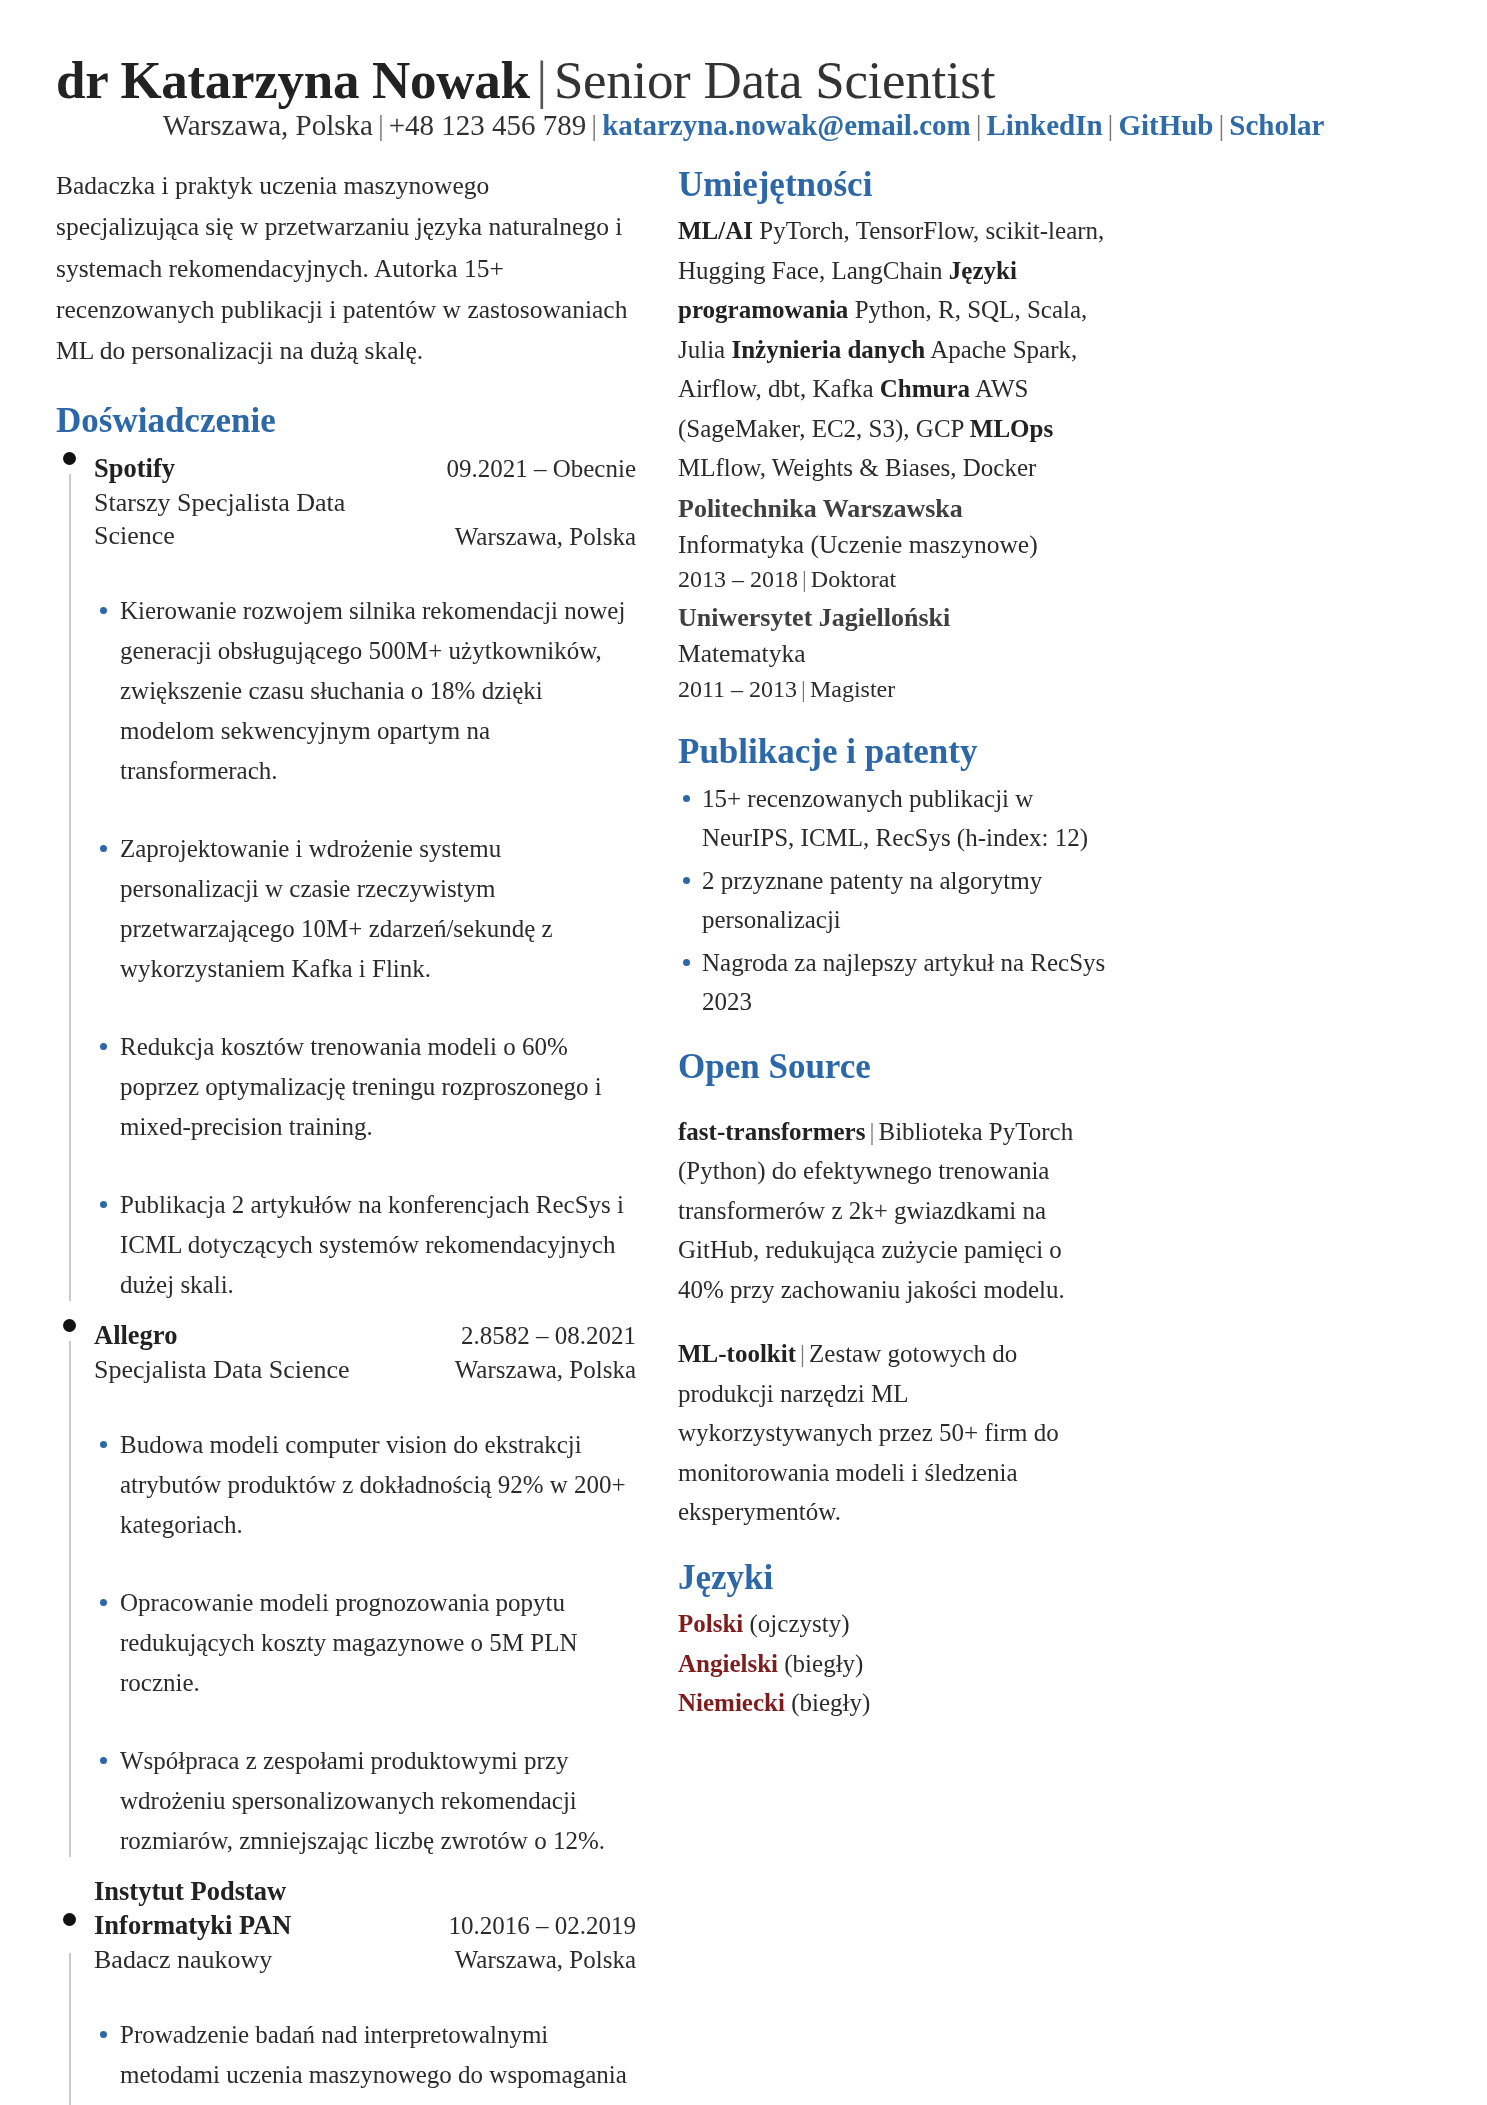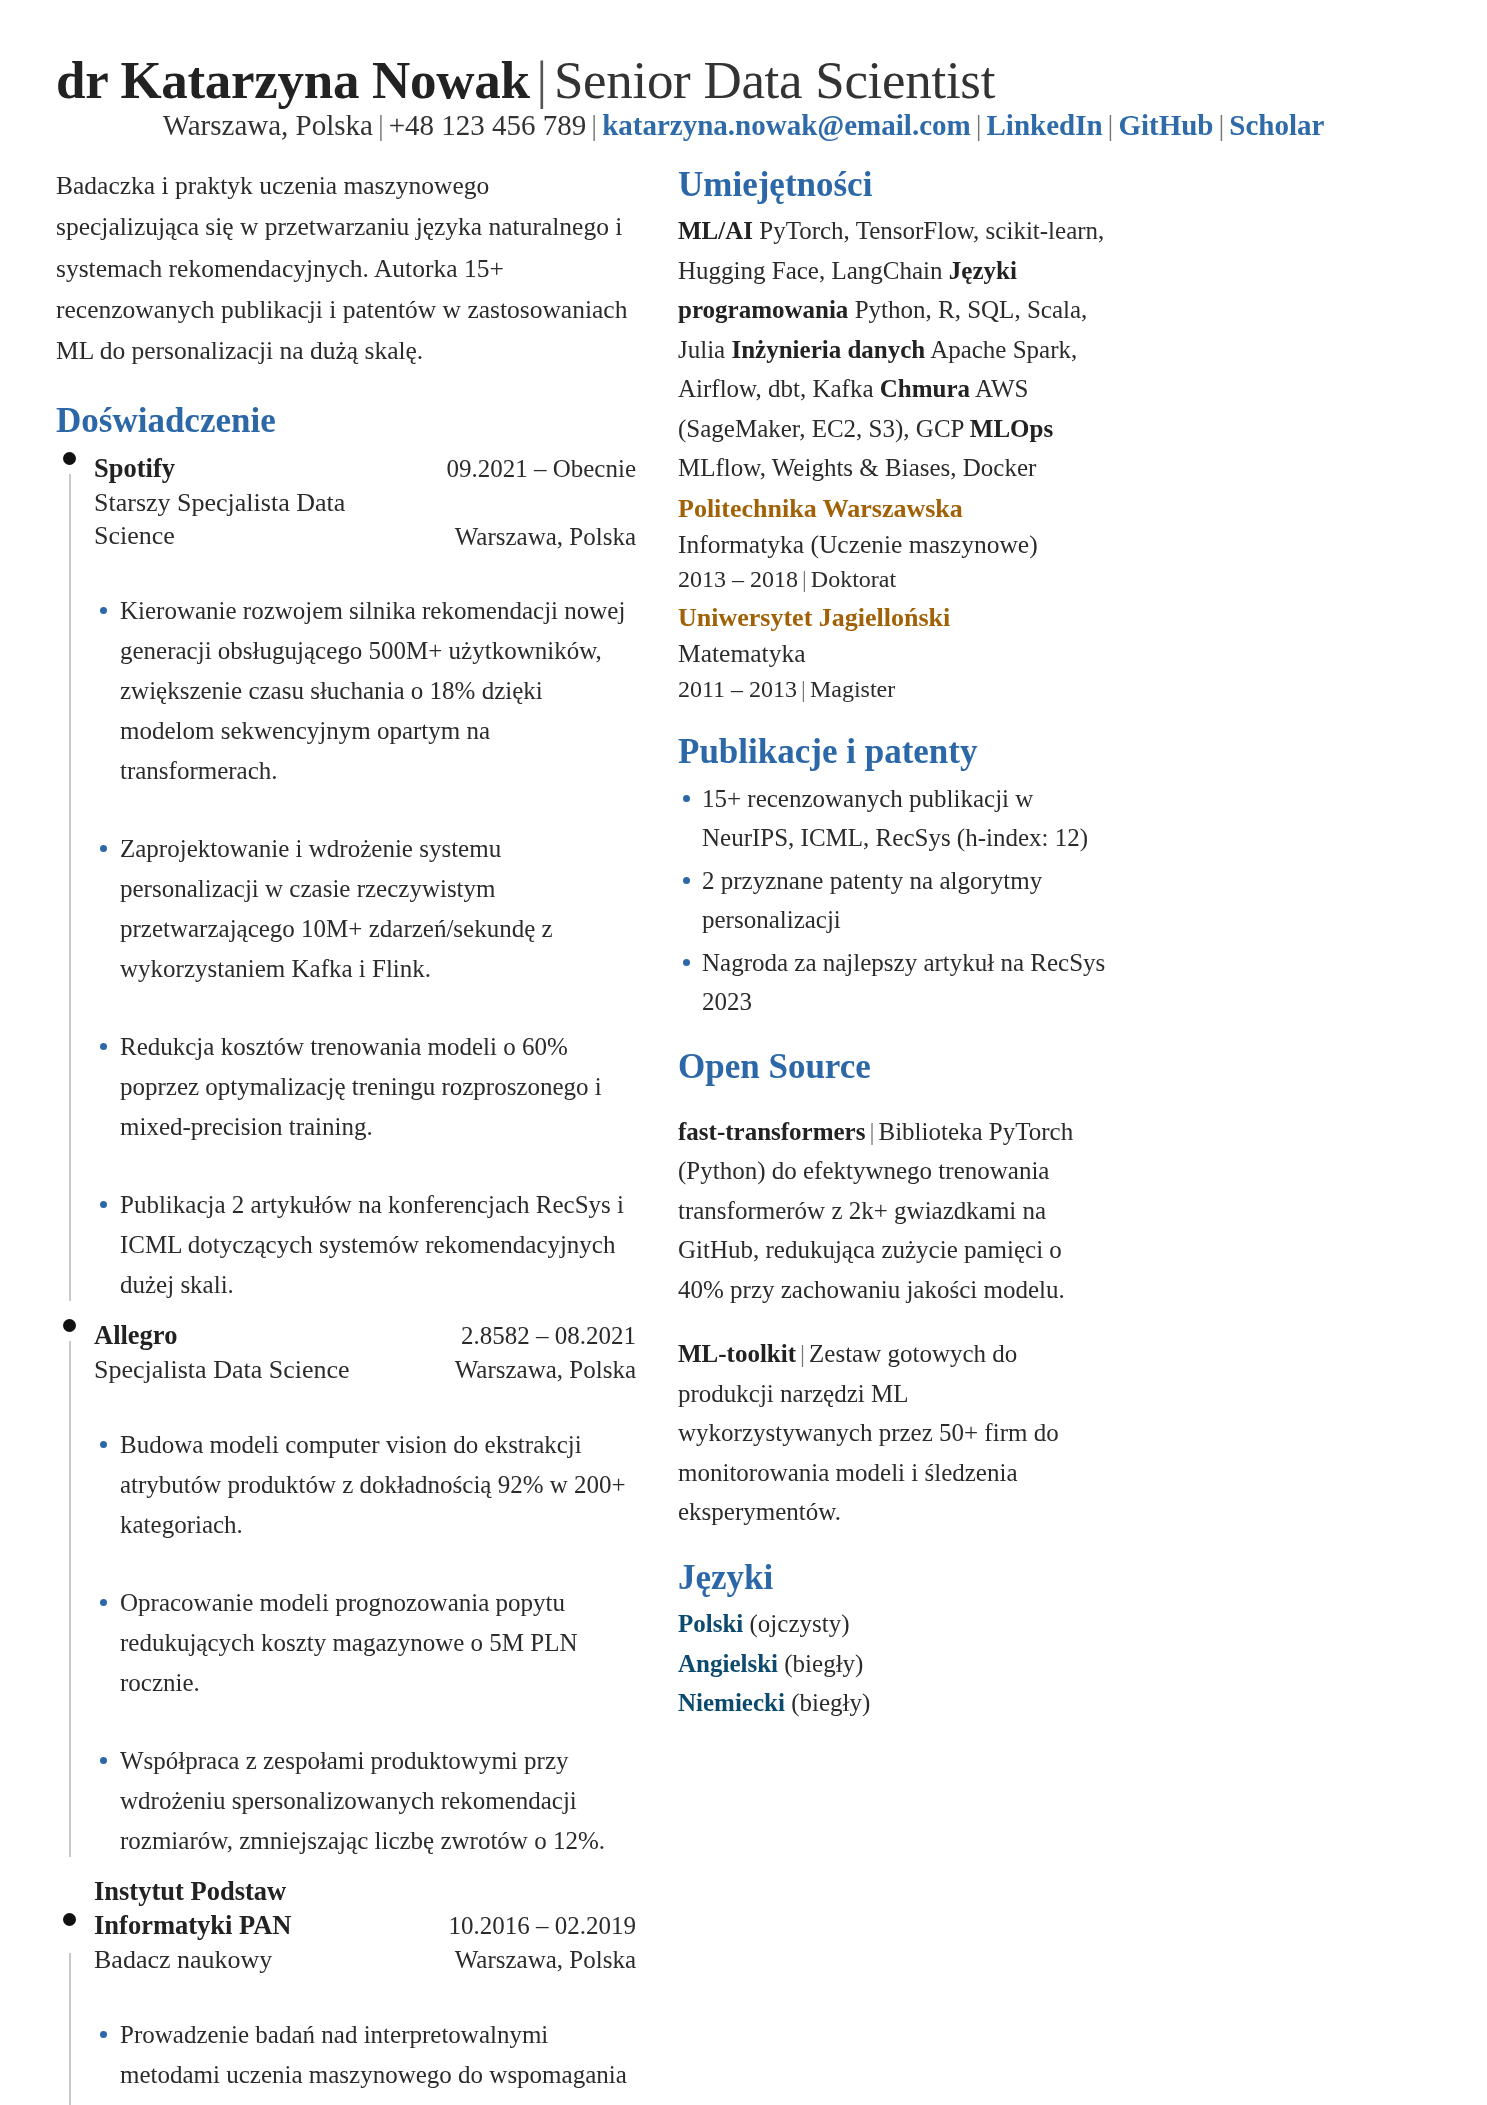--- a/index.html
+++ b/index.html
@@ -142,21 +142,21 @@
     width: 7px; height: 7px;
     border-radius: 50%;
     background: #2c68a8;
   }
 
   
   .kv { font-size: 25px; line-height: 1.58; color: #2b2b2b; margin: 0; }
   .kv b { font-weight: bold; color: #222222; }
 
   .edu-school {
-    font-size: 26px; font-weight: bold; color: #a16207;
+    font-size: 26px; font-weight: bold; color: #404040;
     line-height: 1.34; margin-top: 4px;
   }
   .edu-degree { font-size: 25.5px; color: #2b2b2b; line-height: 1.4; }
   .edu-meta   { font-size: 24px; color: #2b2b2b; line-height: 1.45; }
   .edu-meta .m-sep { color: #777777; padding: 0 4px; }
 
   ul.plain { margin: 0; padding: 0; list-style: none; }
   ul.plain li {
     position: relative; padding-left: 24px;
     font-size: 25px; line-height: 1.56; color: #2b2b2b;
@@ -167,21 +167,21 @@
     position: absolute; left: 5px; top: 16px;
     width: 7px; height: 7px; border-radius: 50%;
     background: #2c68a8;
   }
 
   .os-item { font-size: 25px; line-height: 1.58; color: #2b2b2b; margin-bottom: 2px; }
   .os-item b { font-weight: bold; color: #222222; }
   .os-item .m-sep { color: #777777; padding: 0 4px; }
 
   .lang-item { font-size: 25px; line-height: 1.58; color: #2b2b2b; }
-  .lang-item b { font-weight: bold; color: #0c4a6e; }
+  .lang-item b { font-weight: bold; color: #7f1d1d; }
 </style>
 </head>
 <body>
 
 <div class="page">
 
   <div>
     <div class="hdr-name-line">
       <span class="hdr-name">dr Katarzyna Nowak</span><span class="hdr-sep">|</span><span class="hdr-title">Senior Data Scientist</span>
     </div>

